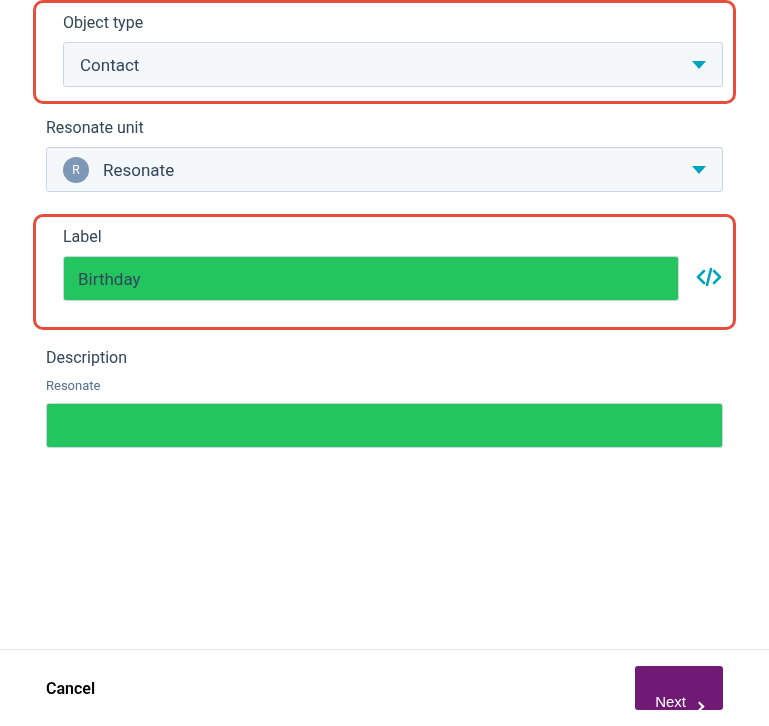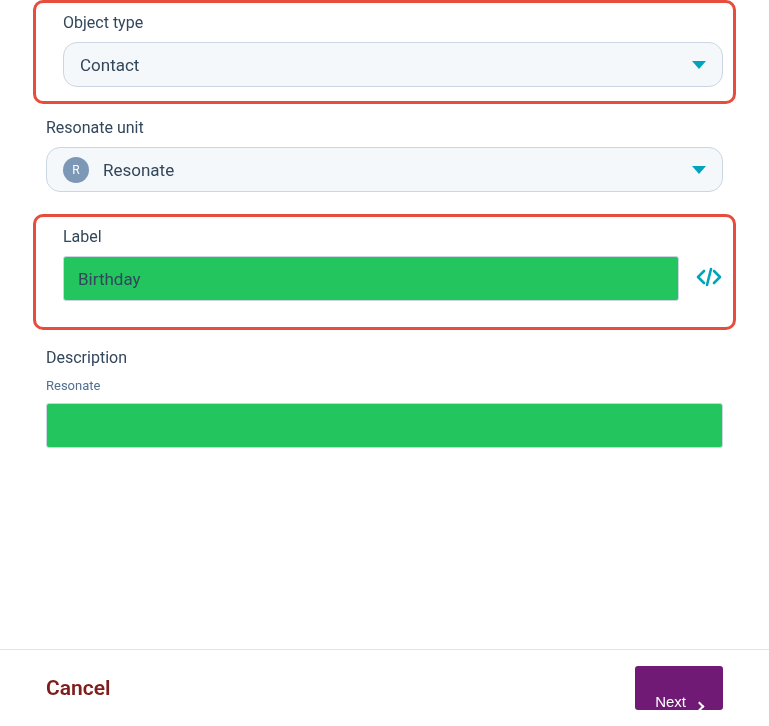--- a/index.html
+++ b/index.html
@@ -34,21 +34,21 @@
     color: #516f90;
     margin-bottom: 10px;
     display: block;
     margin-top: -4px;
   }
   .select {
     width: 100%;
     height: 45px;
     background: #f5f8fa;
     border: 1px solid #cbd6e2;
-    border-radius: 14px;
+    border-radius: 3px;
     display: flex;
     align-items: center;
     justify-content: space-between;
     padding: 0 16px;
     font-size: 17px;
     color: #33475b;
     cursor: pointer;
   }
   .select .value { flex: 1; }
   .text-input {
@@ -101,23 +101,23 @@
     left: 0; right: 0; bottom: 0;
     height: 77px;
     border-top: 1px solid #dfe3eb;
     background: #ffffff;
     display: flex;
     align-items: center;
     justify-content: space-between;
     padding: 0 46px;
   }
   .cancel-link {
-    color: #7f1d1d;
+    color: #000000;
     font-weight: 600;
-    font-size: 21px;
+    font-size: 16px;
     cursor: pointer;
     text-decoration: none;
   }
   .next-btn {
     background: #701a75;
     color: #ffffff;
     border: none;
     height: 44px;
     padding: 0 20px;
     font-size: 15px;

